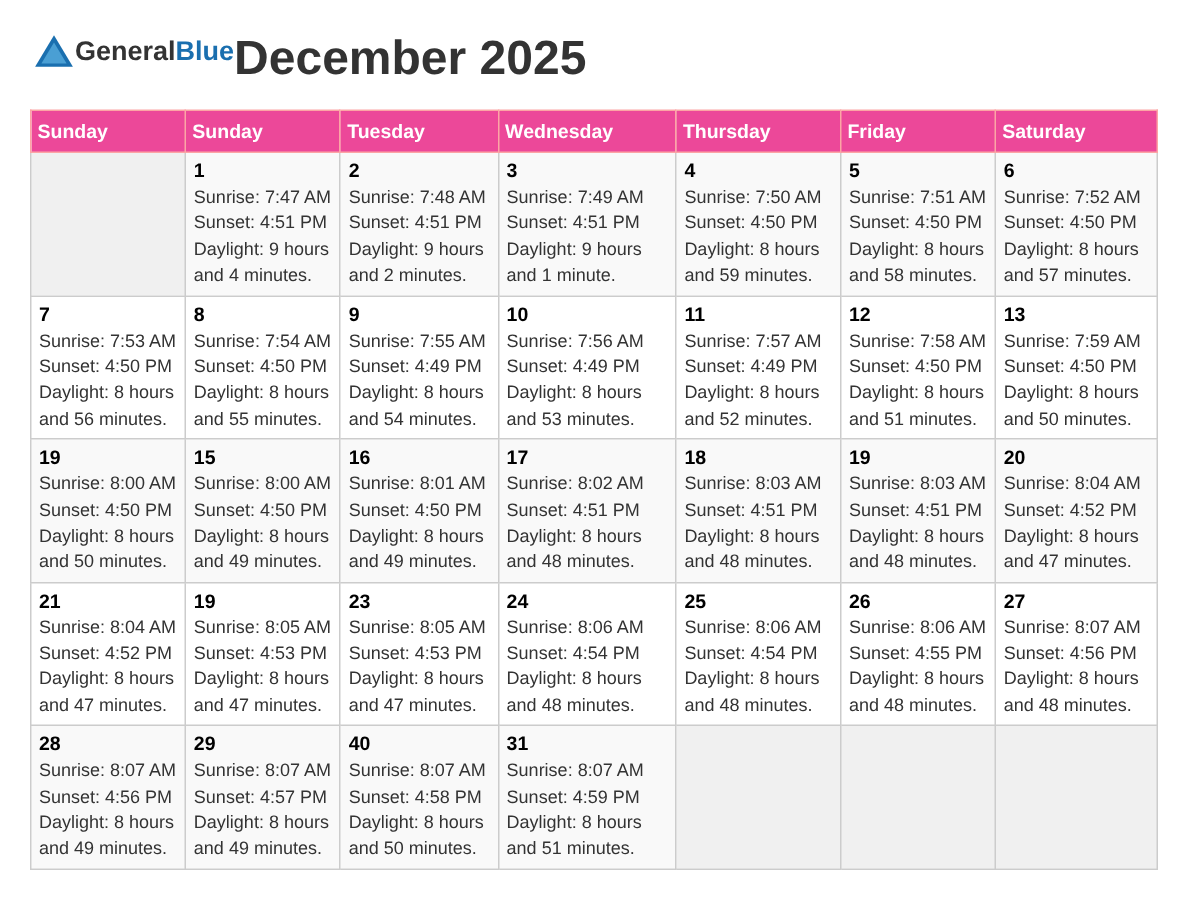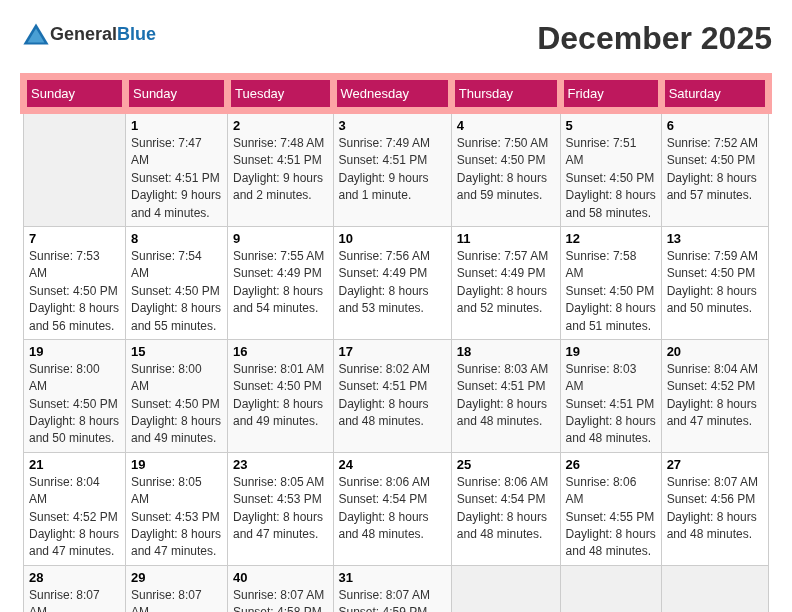--- a/index.html
+++ b/index.html
@@ -5,60 +5,58 @@
     * { box-sizing: border-box; margin: 0; padding: 0; }
     body {
       font-family: Arial, sans-serif;
       background: #fff;
       width: 792px;
       min-height: 612px;
       padding: 20px;
     }
     .header {
       display: flex;
-      justify-content: space-between;
       align-items: flex-start;
       margin-bottom: 16px;
     }
     .logo {
       display: flex;
       align-items: center;
     }
     .logo-icon {
       width: 28px;
       height: 28px;
       margin-left: 2px;
     }
     .title-block {
       text-align: right;
-      margin-left: 44px;
     }
     .title-block h1 {
       font-size: 32px;
       font-weight: bold;
       color: #333;
     }
     .title-block h2 {
       font-size: 16px;
       font-weight: normal;
       color: #555;
     }
     table {
       width: 100%;
       border-collapse: collapse;
       font-size: 11px;
     }
     thead tr th {
-      background-color: #be185d;
+      background-color: #ec4899;
       color: #fff;
       padding: 6px 4px;
       text-align: left;
       font-size: 13px;
-      font-weight: normal;
-      border: 7px solid #fca5a5;
+      font-weight: bold;
+      border: 1px solid #fca5a5;
     }
     tbody tr td {
       border: 1px solid #ccc;
       padding: 4px 5px;
       vertical-align: top;
       height: 85px;
     }
     tbody tr:nth-child(odd) td {
       background-color: #f9f9f9;
     }

